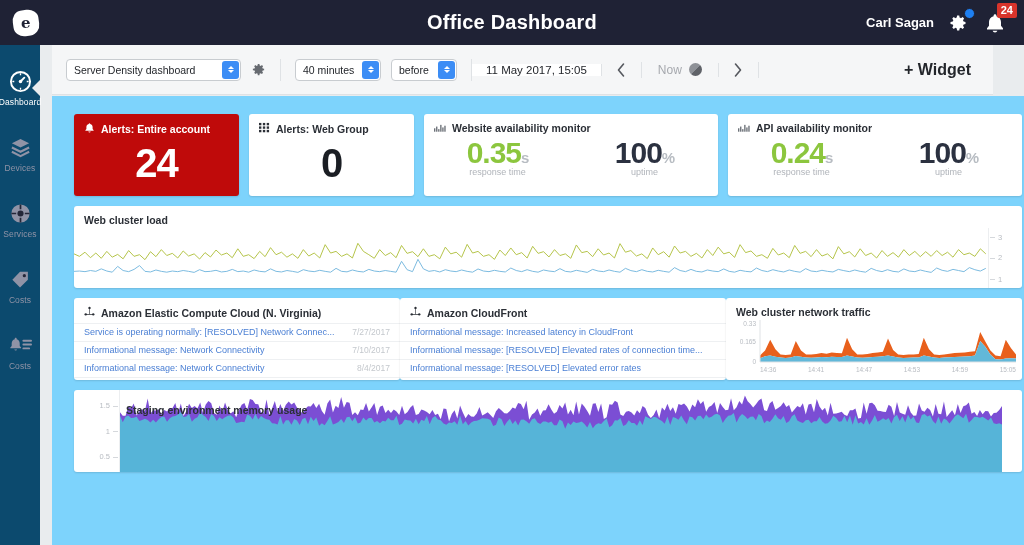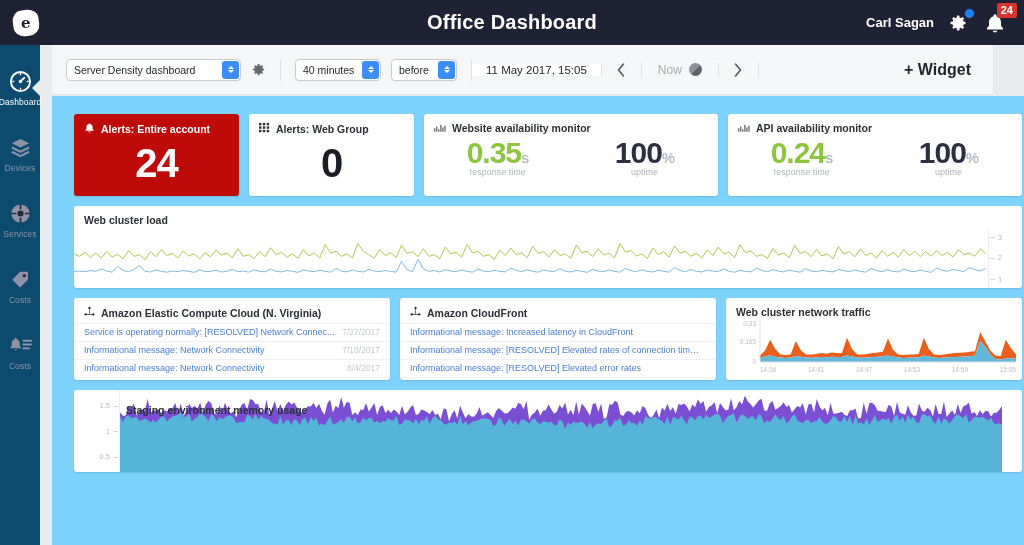--- a/index.html
+++ b/index.html
@@ -173,21 +173,21 @@
     border-left: 1px solid #eceef0;
   }
   .wcl-axis span {
     position: absolute; left: 9px; font-size: 7.5px; color: #b8bcc2;
   }
   .wcl-axis span::before {
     content:""; position:absolute; left:-8px; top: 50%; width: 5px; height: 1px; background: #d5d8dc;
   }
 
   
-  .row3 { display: flex; gap: 10px; margin-top: 10px; height: 82px; }
+  .row3 { display: flex; gap: 0; margin-top: 10px; height: 82px; }
   .list-card { flex: 1; }
   .list-card .card-title { padding-bottom: 3px; }
   .list-row {
     display: flex; align-items: center; gap: 6px;
     border-top: 1px solid #eef0f2;
     padding: 2px 10px; font-size: 9px; line-height: 1.45;
   }
   .list-row .lr-text {
     color: #4a7fd4; white-space: nowrap; overflow: hidden;
     text-overflow: ellipsis; flex: 1; cursor: pointer;

